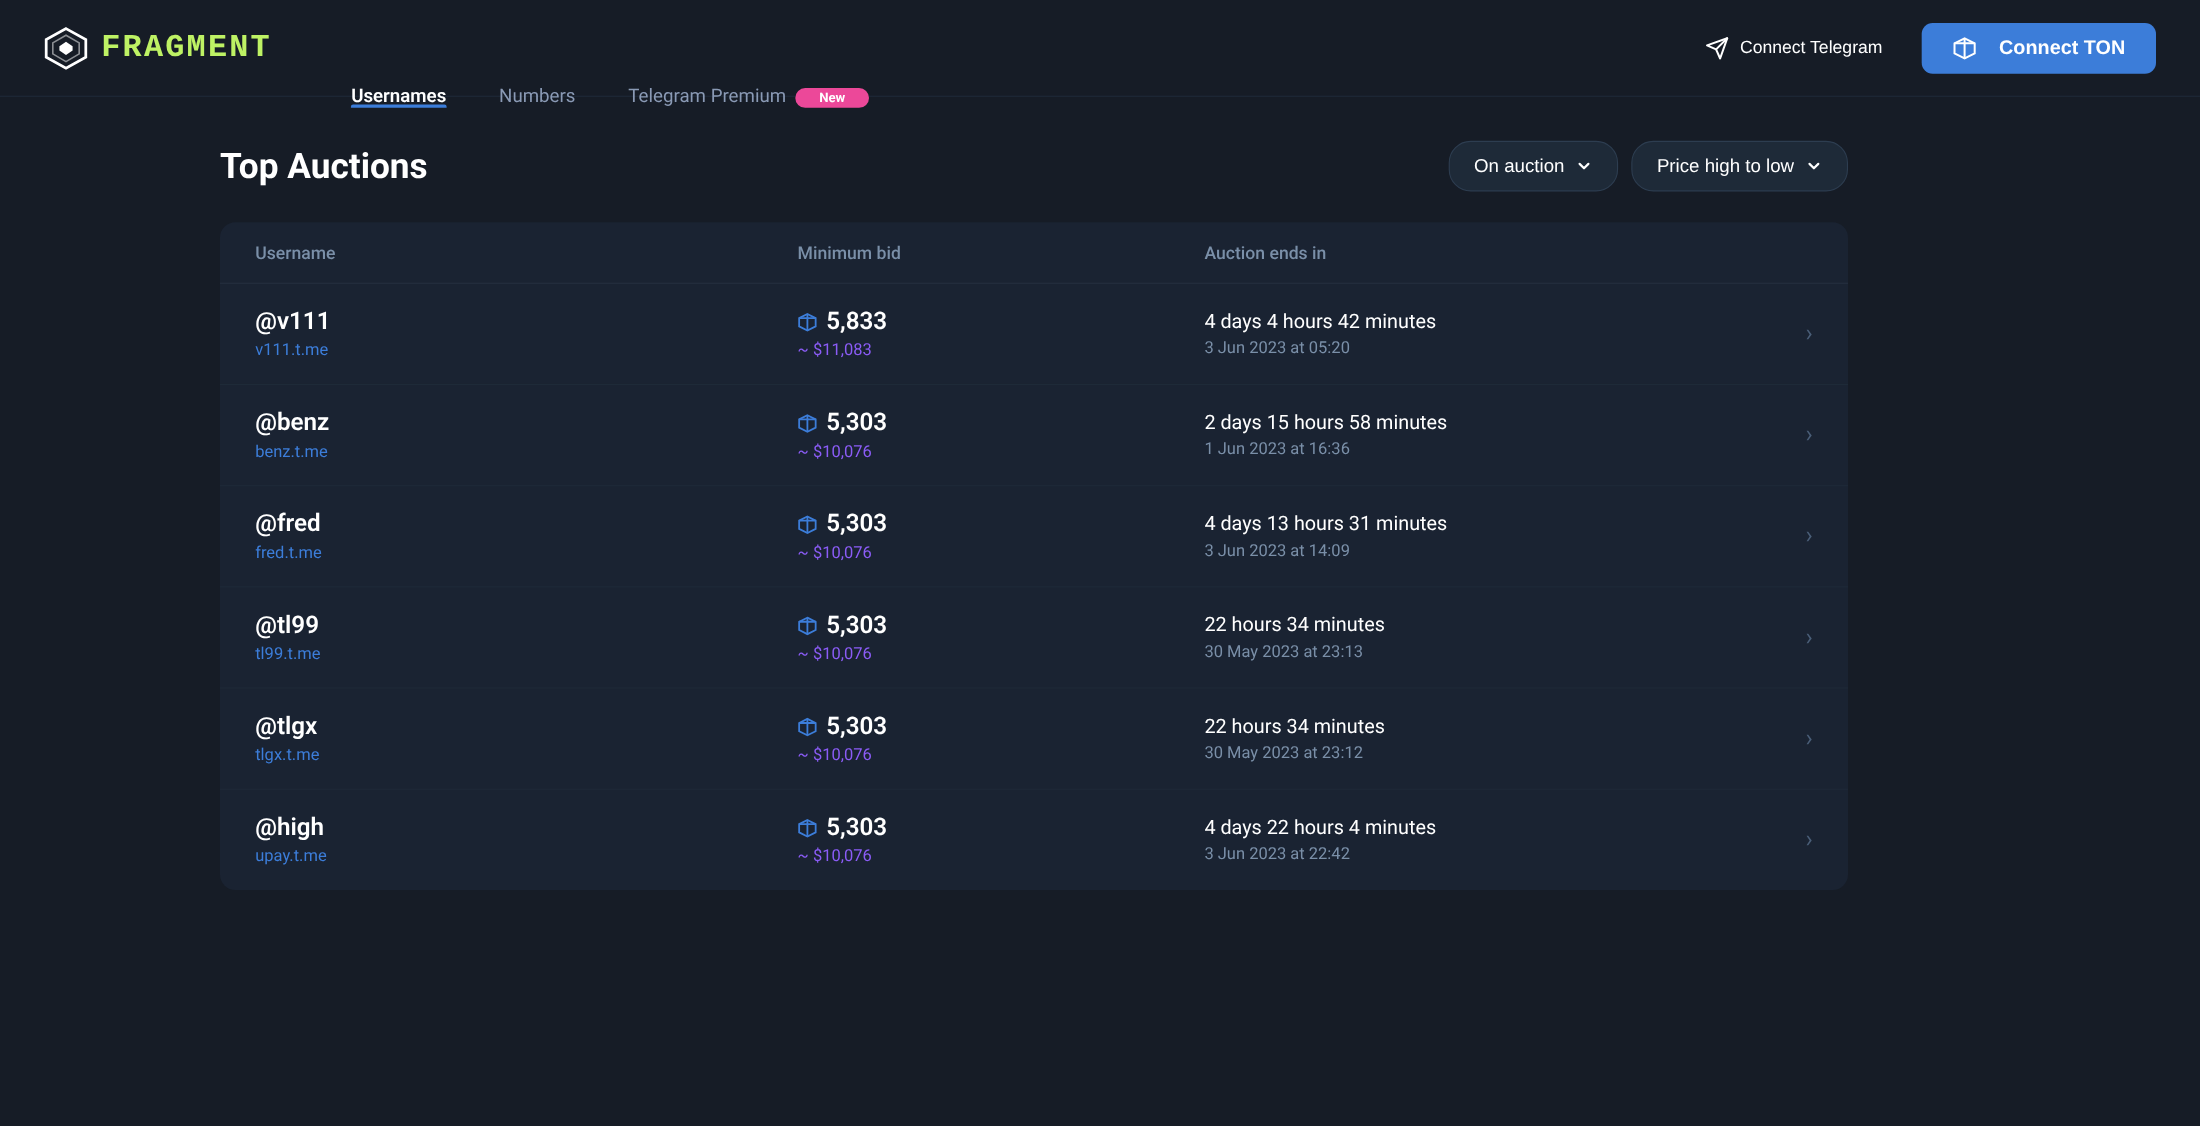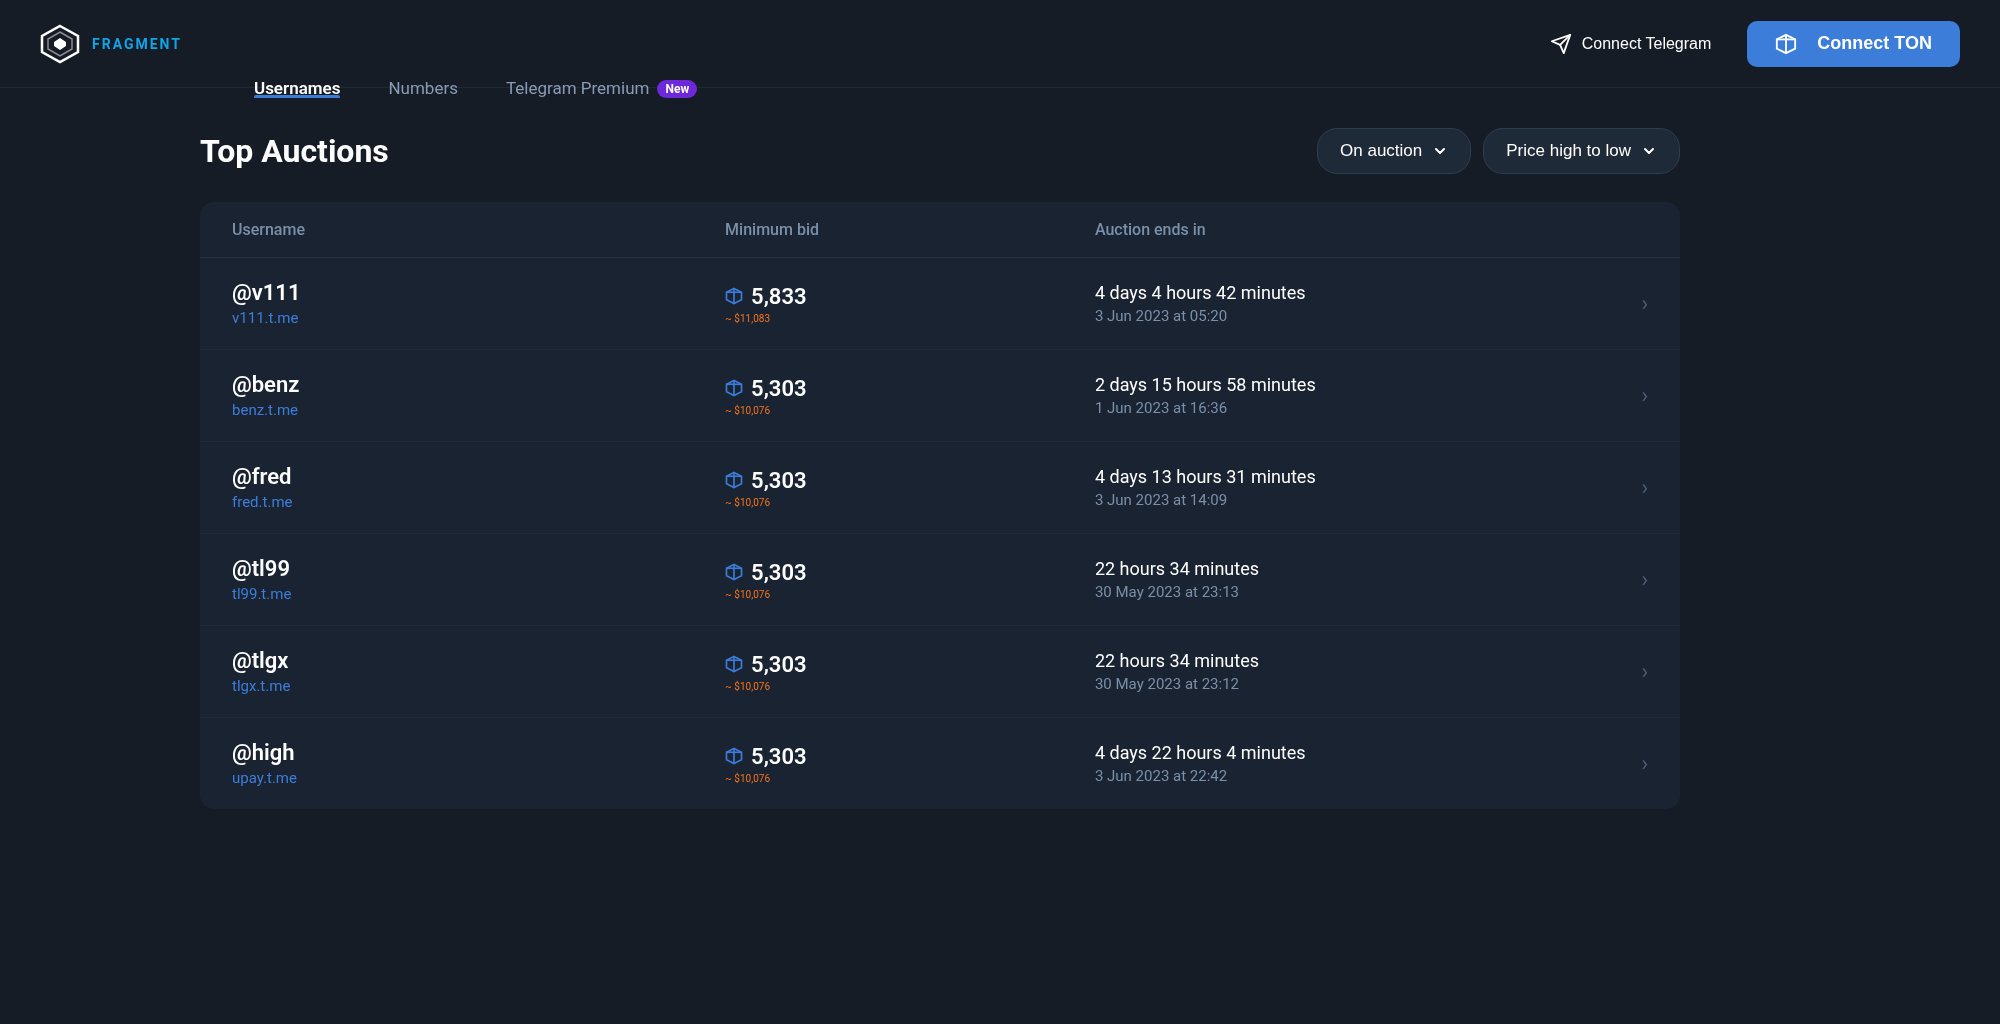--- a/index.html
+++ b/index.html
@@ -24,24 +24,25 @@
       display: flex;
       align-items: center;
       gap: 12px;
       margin-right: 48px;
     }
     .logo-icon {
       width: 40px;
       height: 40px;
     }
     .logo-text {
-      font-size: 14px;
+      font-size: 29px;
       font-weight: 700;
       letter-spacing: 2px;
-      color: #0ea5e9;
+      color: #bef264;
+      font-family: Liberation Mono, monospace;
     }
     nav {
       display: flex;
       align-items: center;
       gap: 0;
       flex: 1;
     }
     .nav-item {
       padding: 0 24px;
       height: 108px;
@@ -61,25 +62,25 @@
       content: '';
       position: absolute;
       bottom: 0;
       left: 24px;
       right: 24px;
       height: 3px;
       background: #3c7dd9;
       border-radius: 2px 2px 0 0;
     }
     .nav-badge {
-      background: #6d28d9;
+      background: #ec4899;
       color: #fff;
       font-size: 12px;
       font-weight: 700;
-      padding: 2px 8px;
+      padding: 2px 22px;
       border-radius: 10px;
       margin-left: 8px;
     }
     .header-actions {
       display: flex;
       align-items: center;
       gap: 16px;
     }
     .btn-connect-telegram {
       display: flex;
@@ -184,22 +185,22 @@
     }
     .bid-amount {
       display: flex;
       align-items: center;
       gap: 8px;
       font-size: 22px;
       font-weight: 600;
       color: #fff;
     }
     .bid-usd {
-      font-size: 10px;
-      color: #f97316;
+      font-size: 15px;
+      color: #8b5cf6;
       margin-top: 4px;
     }
     .auction-time-main {
       font-size: 18px;
       color: #fff;
     }
     .auction-date {
       font-size: 15px;
       color: #7a8fa8;
       margin-top: 4px;

